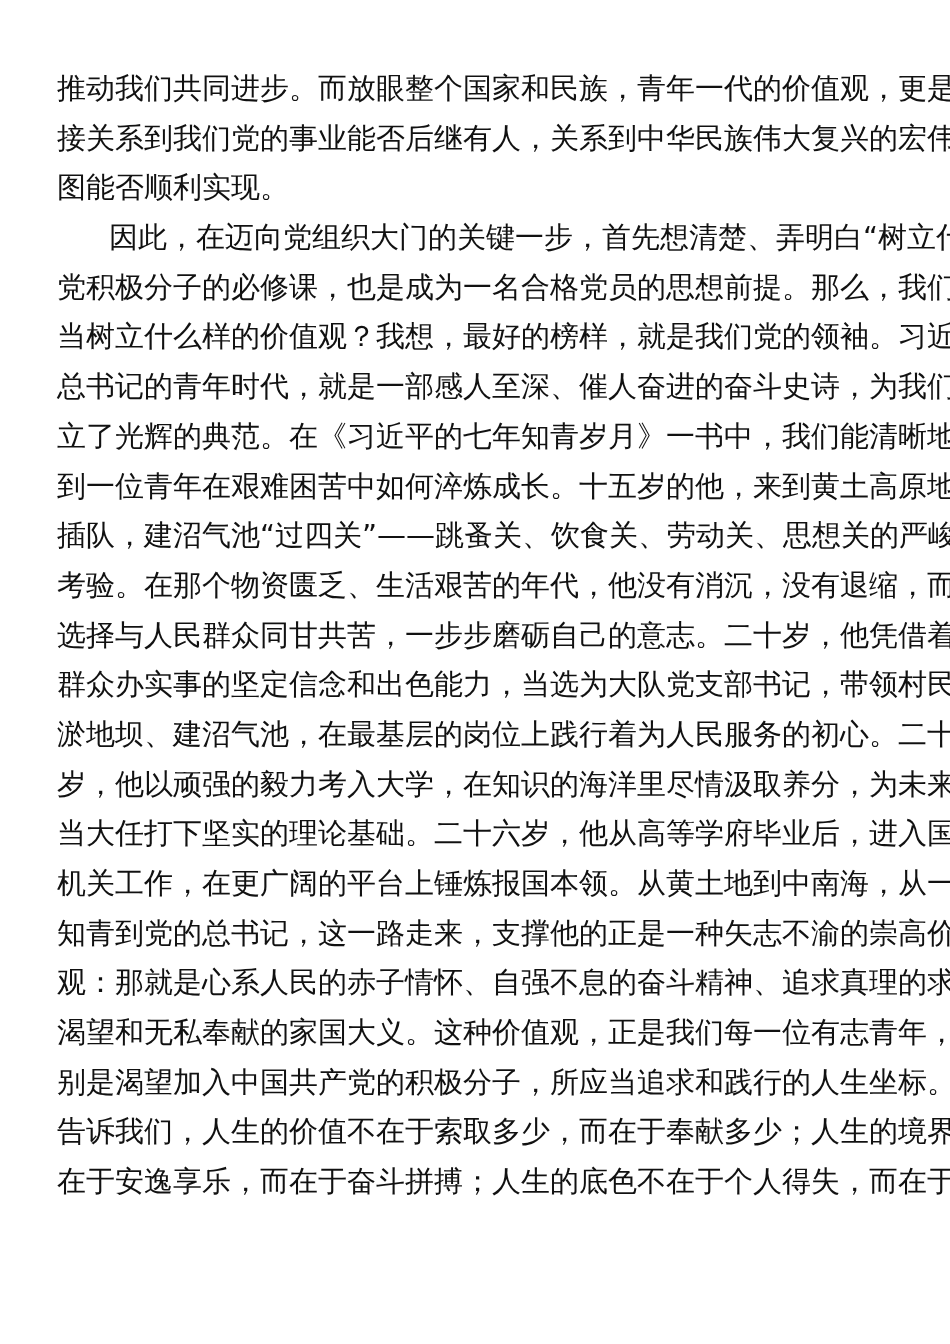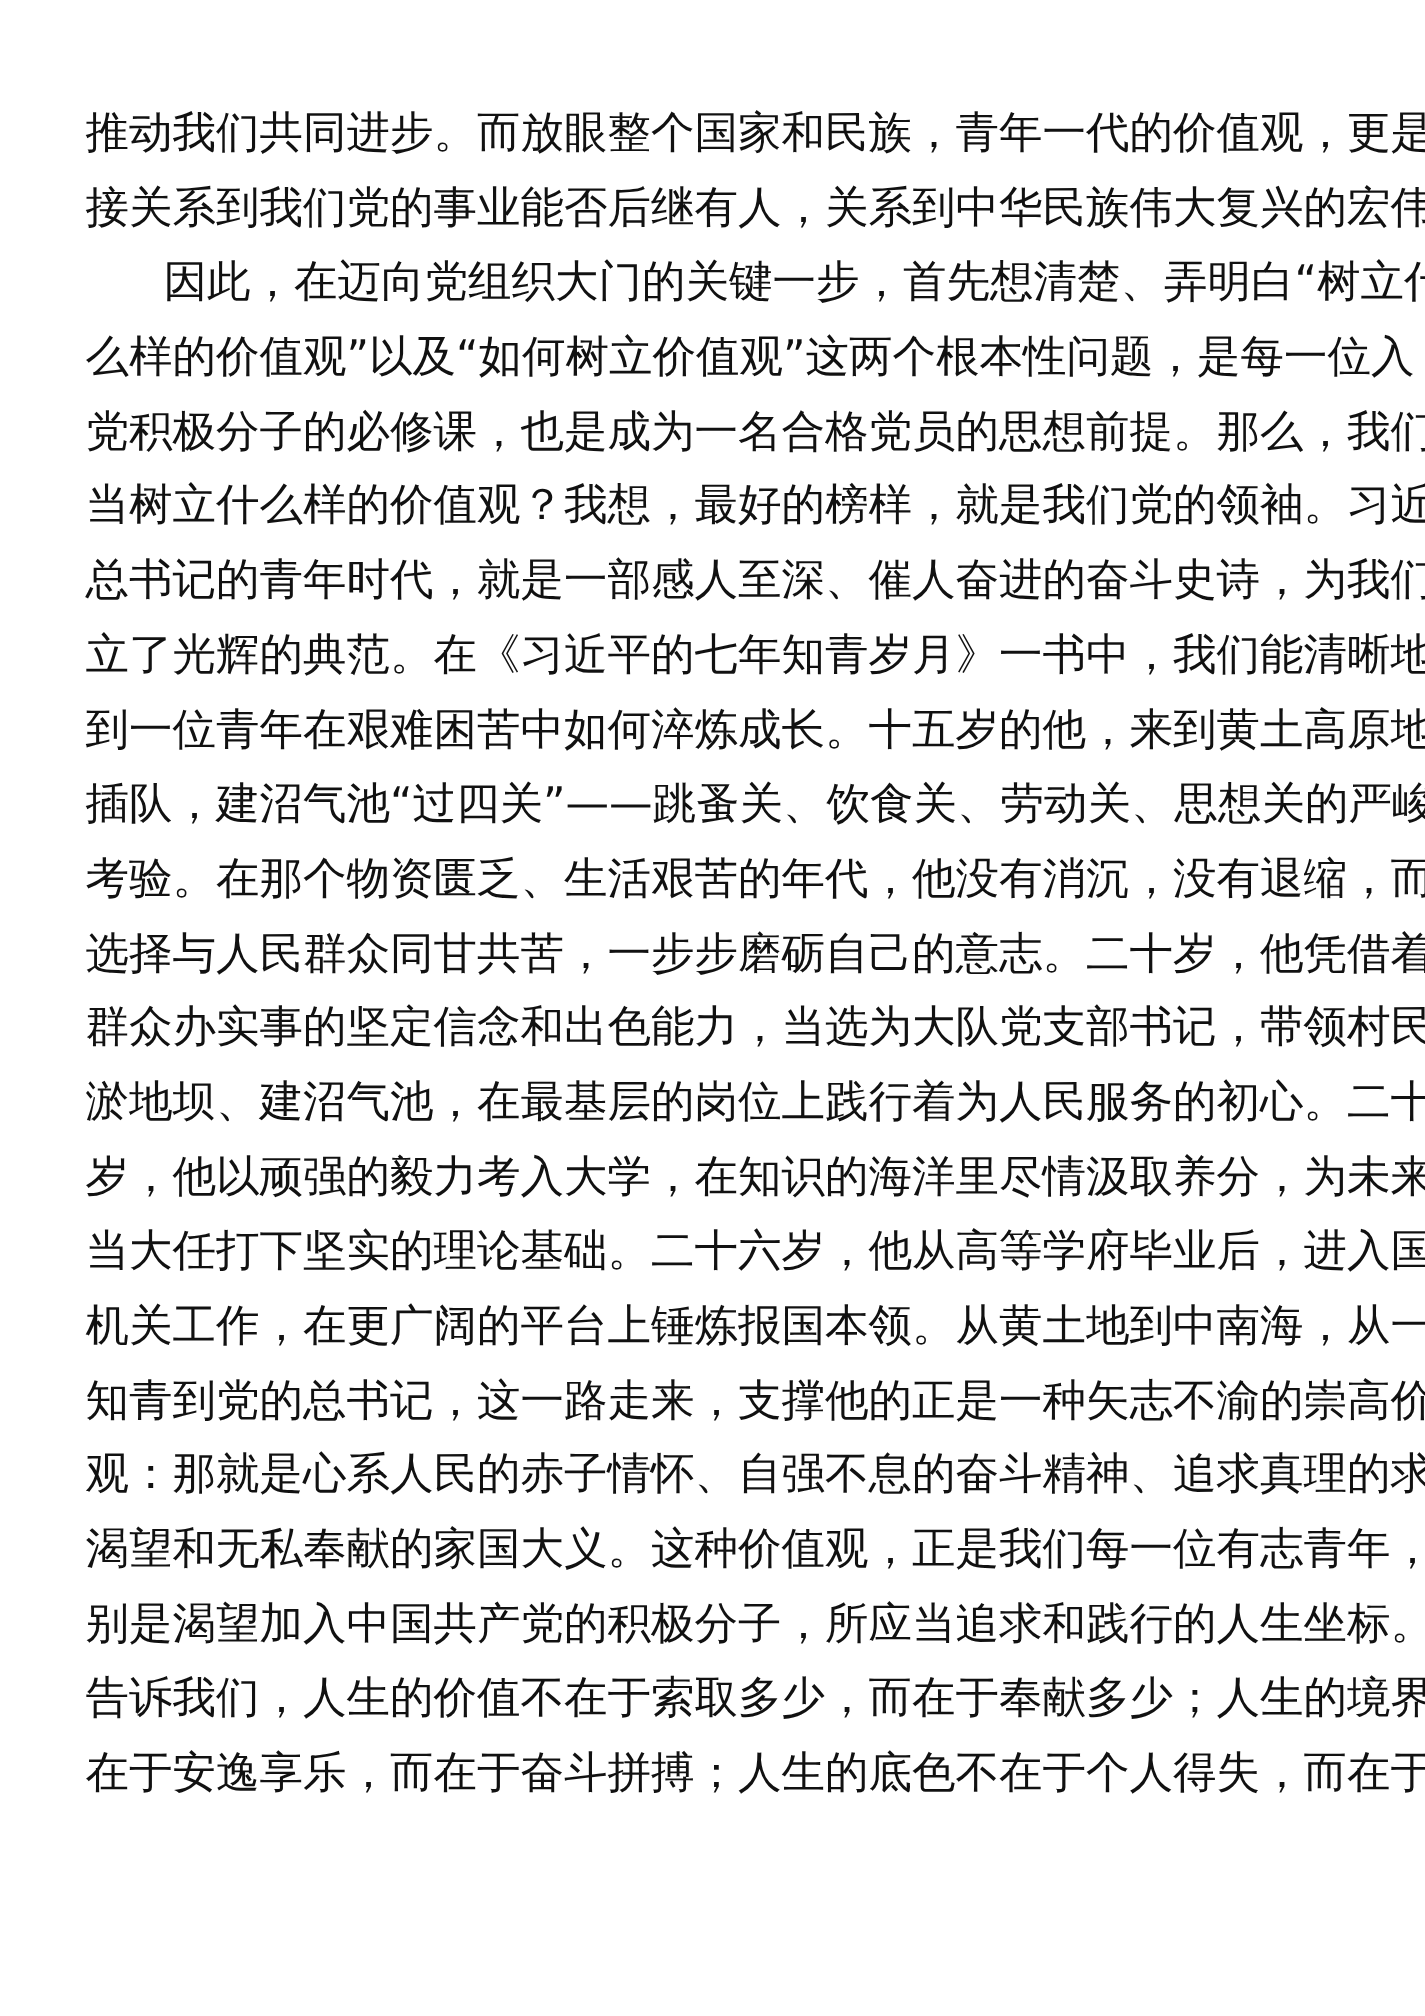--- a/index.html
+++ b/index.html
@@ -46,22 +46,22 @@
       text-align-last: left;
     }
   </style>
 </head>
 <body>
 
 <div class="page">
   <div class="text-block">
     <span class="line">推动我们共同进步。而放眼整个国家和民族，青年一代的价值观，更是直</span>
     <span class="line">接关系到我们党的事业能否后继有人，关系到中华民族伟大复兴的宏伟蓝</span>
+    <span class="line last-of-para">图能否顺利实现。</span>
     <span class="line indent">因此，在迈向党组织大门的关键一步，首先想清楚、弄明白“树立什</span>
-    <span class="line">么样的价值观”以及“如何树立价值观”这两个根本性问题，是每一位入</span>
     <span class="line">党积极分子的必修课，也是成为一名合格党员的思想前提。那么，我们应</span>
     <span class="line">当树立什么样的价值观？我想，最好的榜样，就是我们党的领袖。习近平</span>
     <span class="line">总书记的青年时代，就是一部感人至深、催人奋进的奋斗史诗，为我们树</span>
     <span class="line">立了光辉的典范。在《习近平的七年知青岁月》一书中，我们能清晰地看</span>
     <span class="line">到一位青年在艰难困苦中如何淬炼成长。十五岁的他，来到黄土高原地区</span>
     <span class="line">插队，建沼气池“过四关”——跳蚤关、饮食关、劳动关、思想关的严峻</span>
     <span class="line">考验。在那个物资匮乏、生活艰苦的年代，他没有消沉，没有退缩，而是</span>
     <span class="line">选择与人民群众同甘共苦，一步步磨砺自己的意志。二十岁，他凭借着为</span>
     <span class="line">群众办实事的坚定信念和出色能力，当选为大队党支部书记，带领村民打</span>
     <span class="line">淤地坝、建沼气池，在最基层的岗位上践行着为人民服务的初心。二十二</span>

